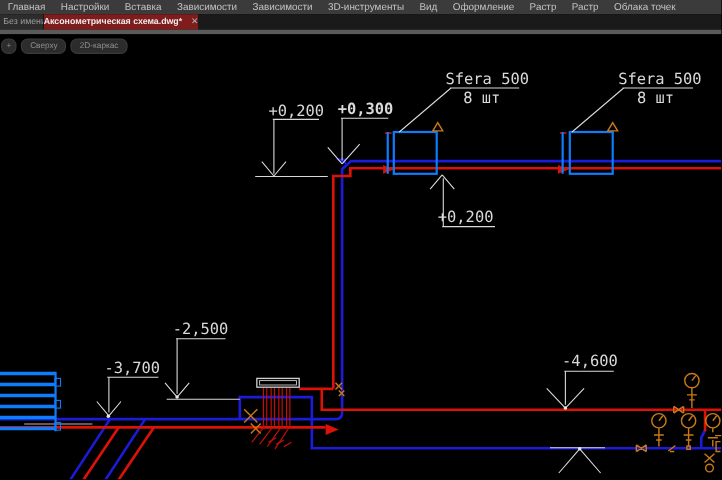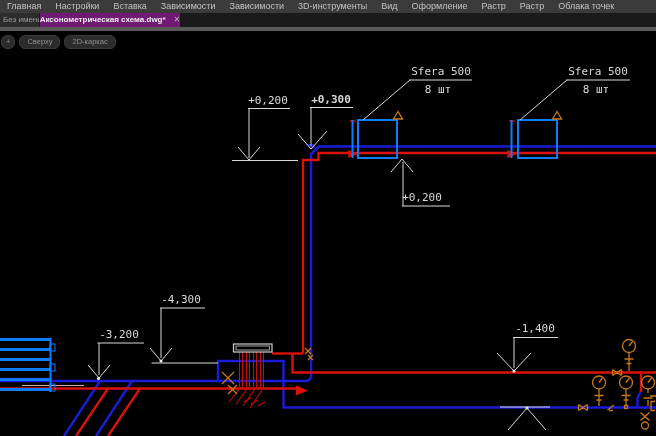--- a/index.html
+++ b/index.html
@@ -7,33 +7,33 @@
   #app{position:relative;width:656px;height:436px;background:#000;}
 
   
   .menubar{position:absolute;left:0;top:0;width:656px;height:13px;background:#3b3b3b;
     display:flex;align-items:center;gap:0;z-index:5;}
   .menubar span{padding:0 7px;font-size:9px;color:#c2c2c2;line-height:13px;white-space:nowrap;cursor:default;}
   .tabbar{position:absolute;left:0;top:13px;width:656px;height:14px;background:#1a1a1a;
     display:flex;align-items:stretch;gap:1px;z-index:5;}
   .tab{font-size:8px;line-height:14px;white-space:nowrap;overflow:hidden;}
   .tab.inactive{width:36px;background:#2d2d2d;color:#9a9a9a;padding-left:3px;}
-  .tab.active{width:140px;background:#701a75;color:#ededed;font-weight:bold;text-align:center;
+  .tab.active{width:140px;background:#7f1d1d;color:#ededed;font-weight:bold;text-align:center;
     display:flex;align-items:center;justify-content:center;gap:8px;}
   .tab.active .close{color:#b5b5b5;font-weight:normal;font-size:8px;}
   .strip{position:absolute;left:0;top:27px;width:656px;height:4px;background:#5a5a5a;z-index:5;}
   .vpctrl{position:absolute;left:1px;top:35px;display:flex;gap:4px;z-index:5;}
   .pill{height:12px;line-height:12px;border-radius:6px;background:#2c2c2c;border:1px solid #3a3a3a;
     color:#8f8f8f;font-size:7.5px;padding:0 7px;white-space:nowrap;}
   .pill.sq{padding:0 4px;}
 
   
   svg.canvas{position:absolute;left:0;top:0;z-index:1;}
   .cadtext{position:absolute;z-index:2;color:#d9d9d9;font-family:"DejaVu Sans Mono",monospace;
-    font-size:11px;text-align:center;white-space:nowrap;line-height:12px;}
+    font-size:14px;text-align:center;white-space:nowrap;line-height:12px;}
 </style>
 </head>
 <body>
 
 <div id="app">
 
   <svg class="canvas" width="656" height="436" viewBox="0 0 656 436">
 
     <g stroke="#1b1bd8" stroke-width="2.4" fill="none">
       <path d="M656,146.5 H319 L311,154 V375.5 Q311,381 305,381 H284"></path>
@@ -171,23 +171,23 @@
     </g>
   </svg>
 
   <div class="cadtext" style="left:405px;top:66px;width:72px;">Sfera 500</div>
   <div class="cadtext" style="left:405px;top:84px;width:66px;">8 шт</div>
   <div class="cadtext" style="left:562px;top:66px;width:72px;">Sfera 500</div>
   <div class="cadtext" style="left:562px;top:84px;width:68px;">8 шт</div>
   <div class="cadtext" style="left:244px;top:95px;width:48px;">+0,200</div>
   <div class="cadtext" style="left:307px;top:94px;width:48px;font-weight:bold;">+0,300</div>
   <div class="cadtext" style="left:398px;top:192px;width:48px;">+0,200</div>
-  <div class="cadtext" style="left:157px;top:294px;width:48px;">-4,300</div>
-  <div class="cadtext" style="left:95px;top:329px;width:48px;">-3,200</div>
-  <div class="cadtext" style="left:511px;top:323px;width:48px;">-1,400</div>
+  <div class="cadtext" style="left:157px;top:294px;width:48px;">-2,500</div>
+  <div class="cadtext" style="left:95px;top:329px;width:48px;">-3,700</div>
+  <div class="cadtext" style="left:511px;top:323px;width:48px;">-4,600</div>
 
   <div class="menubar">
     <span>Главная</span>
     <span>Настройки</span>
     <span>Вставка</span>
     <span>Зависимости</span>
     <span>Зависимости</span>
     <span>3D-инструменты</span>
     <span>Вид</span>
     <span>Оформление</span>

